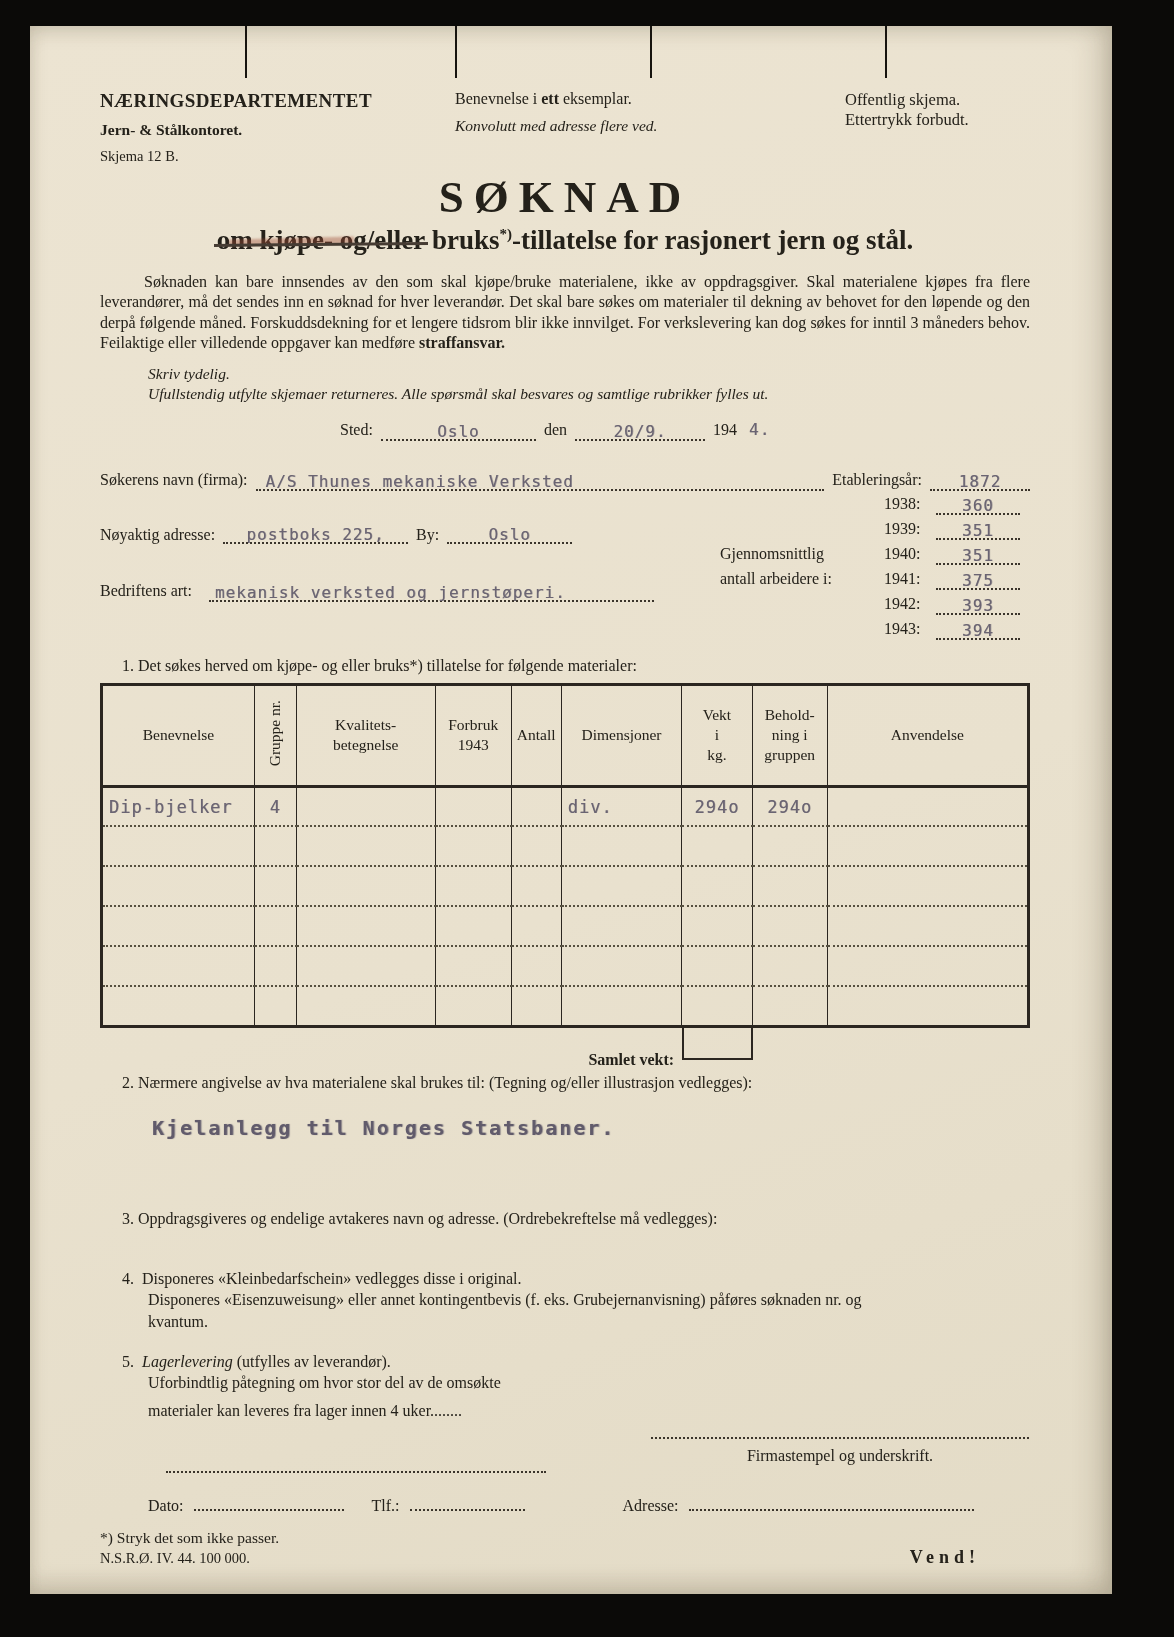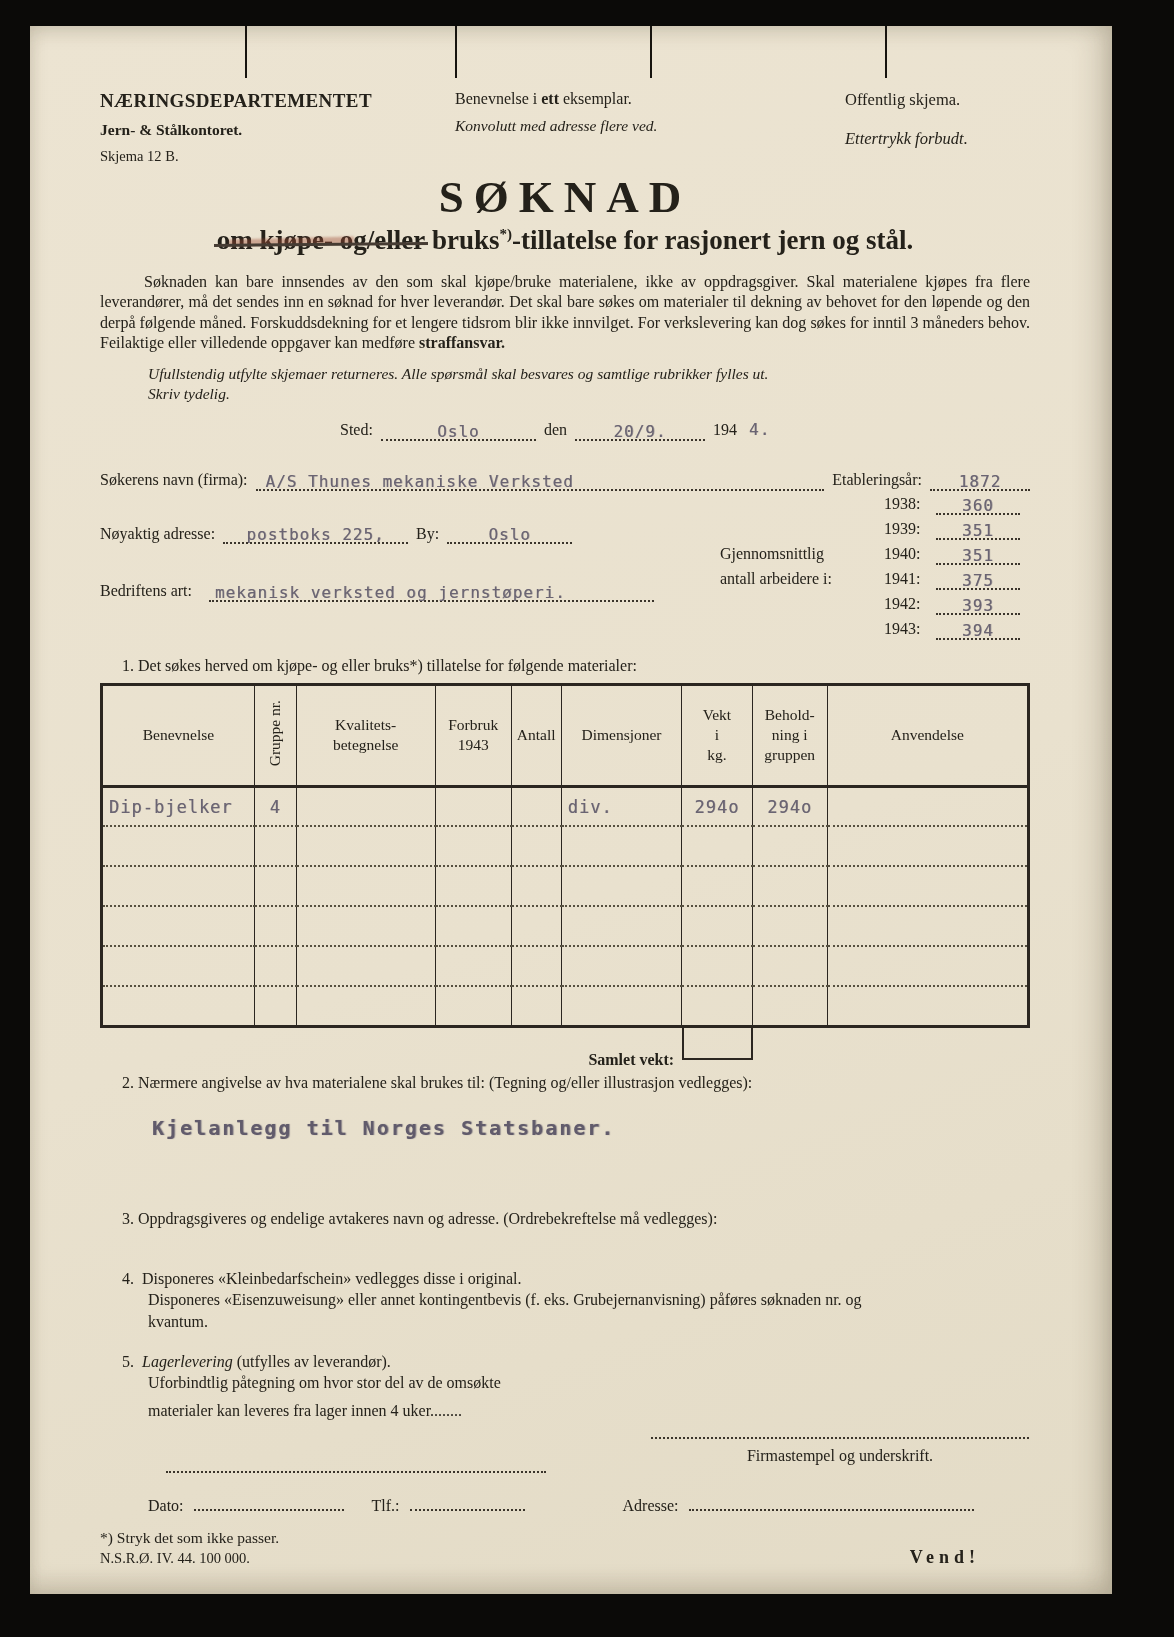--- a/index.html
+++ b/index.html
@@ -23,21 +23,21 @@
   .hdr { display:flex; }
   .hdr-left { width:355px; }
   .hdr-center { width:390px; }
   .hdr-right { flex:1; }
   .agency { font-size:19px; font-weight:bold; letter-spacing:.4px; }
   .office { font-size:15.5px; font-weight:bold; margin-top:9px; }
   .skjema { font-size:14.5px; margin-top:9px; }
   .submit-note { font-size:16px; }
   .envelope-note { font-style:italic; font-size:15.5px; margin-top:9px; }
   .hdr-right div { font-size:16.5px; }
-  .hdr-right .reprint { margin-top:19px;font-style:italic; }
+  .hdr-right .reprint { margin-top:0; }
 
   
   .title { text-align:center; font-size:45px; font-weight:bold; letter-spacing:10px; margin-top:10px; line-height:1; }
   .subtitle { text-align:center; font-size:27px; font-weight:bold; margin-top:6px; line-height:1.1; }
   .subtitle sup { font-size:15px; }
   .struck { position:relative; display:inline-block; }
   .struck::after {
     content:""; position:absolute; left:-3px; right:-3px; top:56%; height:3px;
     background:#463c33; transform:rotate(-.5deg);
   }
@@ -69,21 +69,21 @@
   .w-sted{width:155px;} .w-date{width:130px;}
   .yr-typed { margin-left:4px; }
 
   .firm-row { margin-top:30px; display:flex; align-items:baseline; gap:8px; }
   .firm-dots { flex:1; justify-content:flex-start; padding-left:10px; }
   .etab-dots { width:100px; }
 
   .fields-grid { display:flex; margin-top:4px; }
   .fields-left { flex:1; }
   .fields-right { width:310px; }
-  .addr-row { margin-top:30px; display:flex; align-items:center; gap:8px; }
+  .addr-row { margin-top:30px; display:flex; align-items:flex-end; gap:8px; }
   .addr-dots { width:185px; } .city-dots { width:125px; }
   .art-row { margin-top:38px; display:flex; align-items:baseline; gap:17px; }
   .art-dots { width:445px; justify-content:flex-start; padding-left:6px; }
   .yrow { display:flex; align-items:baseline; height:25px; }
   .avg { width:164px; font-size:16px; }
   .ylbl { width:52px; font-size:16px; }
   .ydots { width:84px; }
 
   
   .sec-heading { font-size:16px; margin-left:22px; }
@@ -164,22 +164,22 @@
       <div class="reprint">Ettertrykk forbudt.</div>
     </div>
   </div>
 
   <div class="title">SØKNAD</div>
   <div class="subtitle"><span class="struck">om kjøpe- og/eller</span><span> bruks</span><sup>*)</sup><span>-tillatelse for rasjonert jern og stål.</span></div>
 
   <div class="intro">
     <p class="p1"><span>Søknaden kan bare innsendes av den som skal kjøpe/bruke materialene, ikke av oppdragsgiver.  Skal materialene kjøpes fra flere leverandører, må det sendes inn en søknad for hver leverandør.  Det skal bare søkes om materialer til dekning av behovet for den løpende og den derpå følgende måned.  Forskuddsdekning for et lengere tidsrom blir ikke innvilget.  For verkslevering kan dog søkes for inntil 3 måneders behov.  Feilaktige eller villedende oppgaver kan medføre </span><b>straffansvar.</b></p>
     <div class="note">
+      <div>Skriv tydelig.</div>
       <div>Ufullstendig utfylte skjemaer returneres.  Alle spørsmål skal besvares og samtlige rubrikker fylles ut.</div>
-      <div>Skriv tydelig.</div>
     </div>
   </div>
 
   <div class="sted-line">
     <span class="lbl">Sted:</span>
     <span class="dots w-sted">
         <span class="typed">Oslo</span>
       </span>
     <span class="lbl">den</span>
     <span class="dots w-date">

